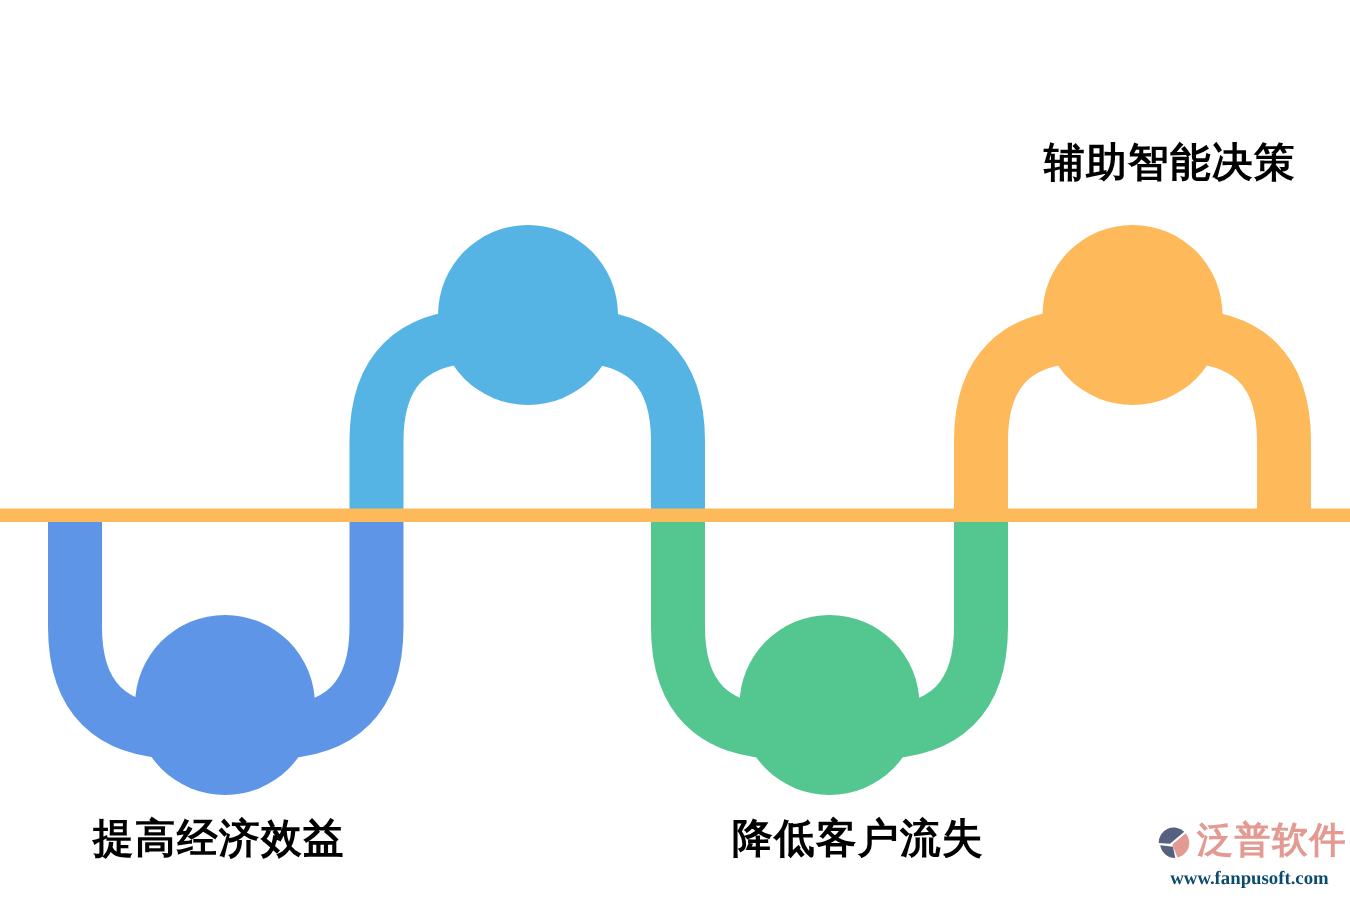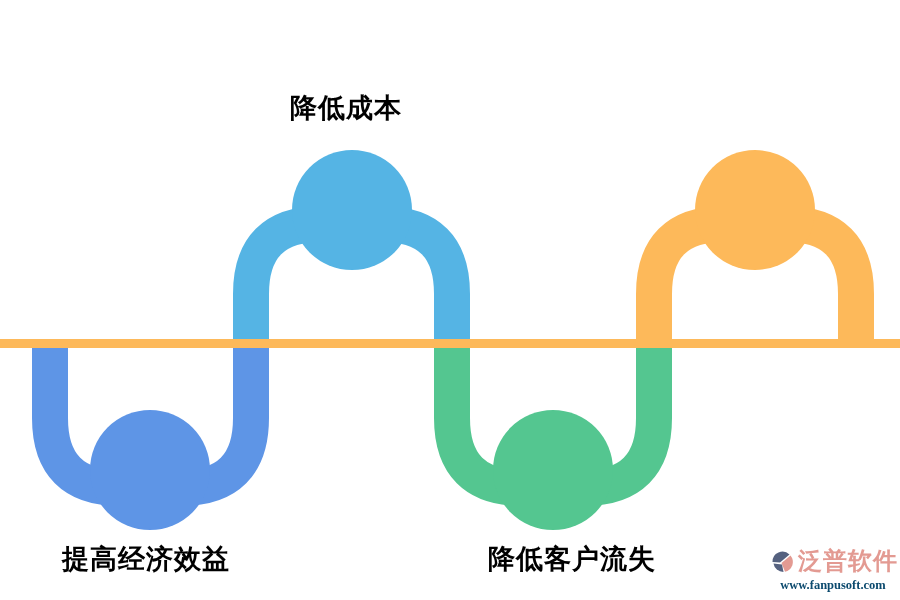--- a/index.html
+++ b/index.html
@@ -75,22 +75,22 @@
 
     <path d="M452 344 L452 418 Q452 488 522 488 L584 488 Q654 488 654 418 L654 344" fill="none" stroke-width="36" stroke="#54c690"></path>
     <circle cx="553" cy="470" r="60" fill="#54c690"></circle>
 
     <path d="M654 344 L654 294 Q654 224 724 224 L786 224 Q856 224 856 294 L856 344" fill="none" stroke-width="36" stroke="#fdb95a"></path>
     <circle cx="755" cy="210" r="60" fill="#fdb95a"></circle>
 
     <rect x="0" y="339" width="900" height="9" fill="#fdb95a"></rect>
   </svg>
 
-  <div class="node-label" style="left:346px; top:90px">降低成本</div>
 
+  <div class="node-label" style="left:780px; top:90px">辅助智能决策</div>
 
   <div class="node-label" style="left:572px; top:541px">降低客户流失</div>
 
   <div class="node-label" style="left:146px; top:541px">提高经济效益</div>
 
   <div class="watermark">
     <div class="wm-top">
       <span style="display:inline-block; width:25px; height:26px;">
         <svg width="25" height="26" viewBox="0 0 24 26">
           <path d="M1 13 A10 10 0 0 1 18 5.5 L8.5 13.5 Z" fill="#55617f"></path>

